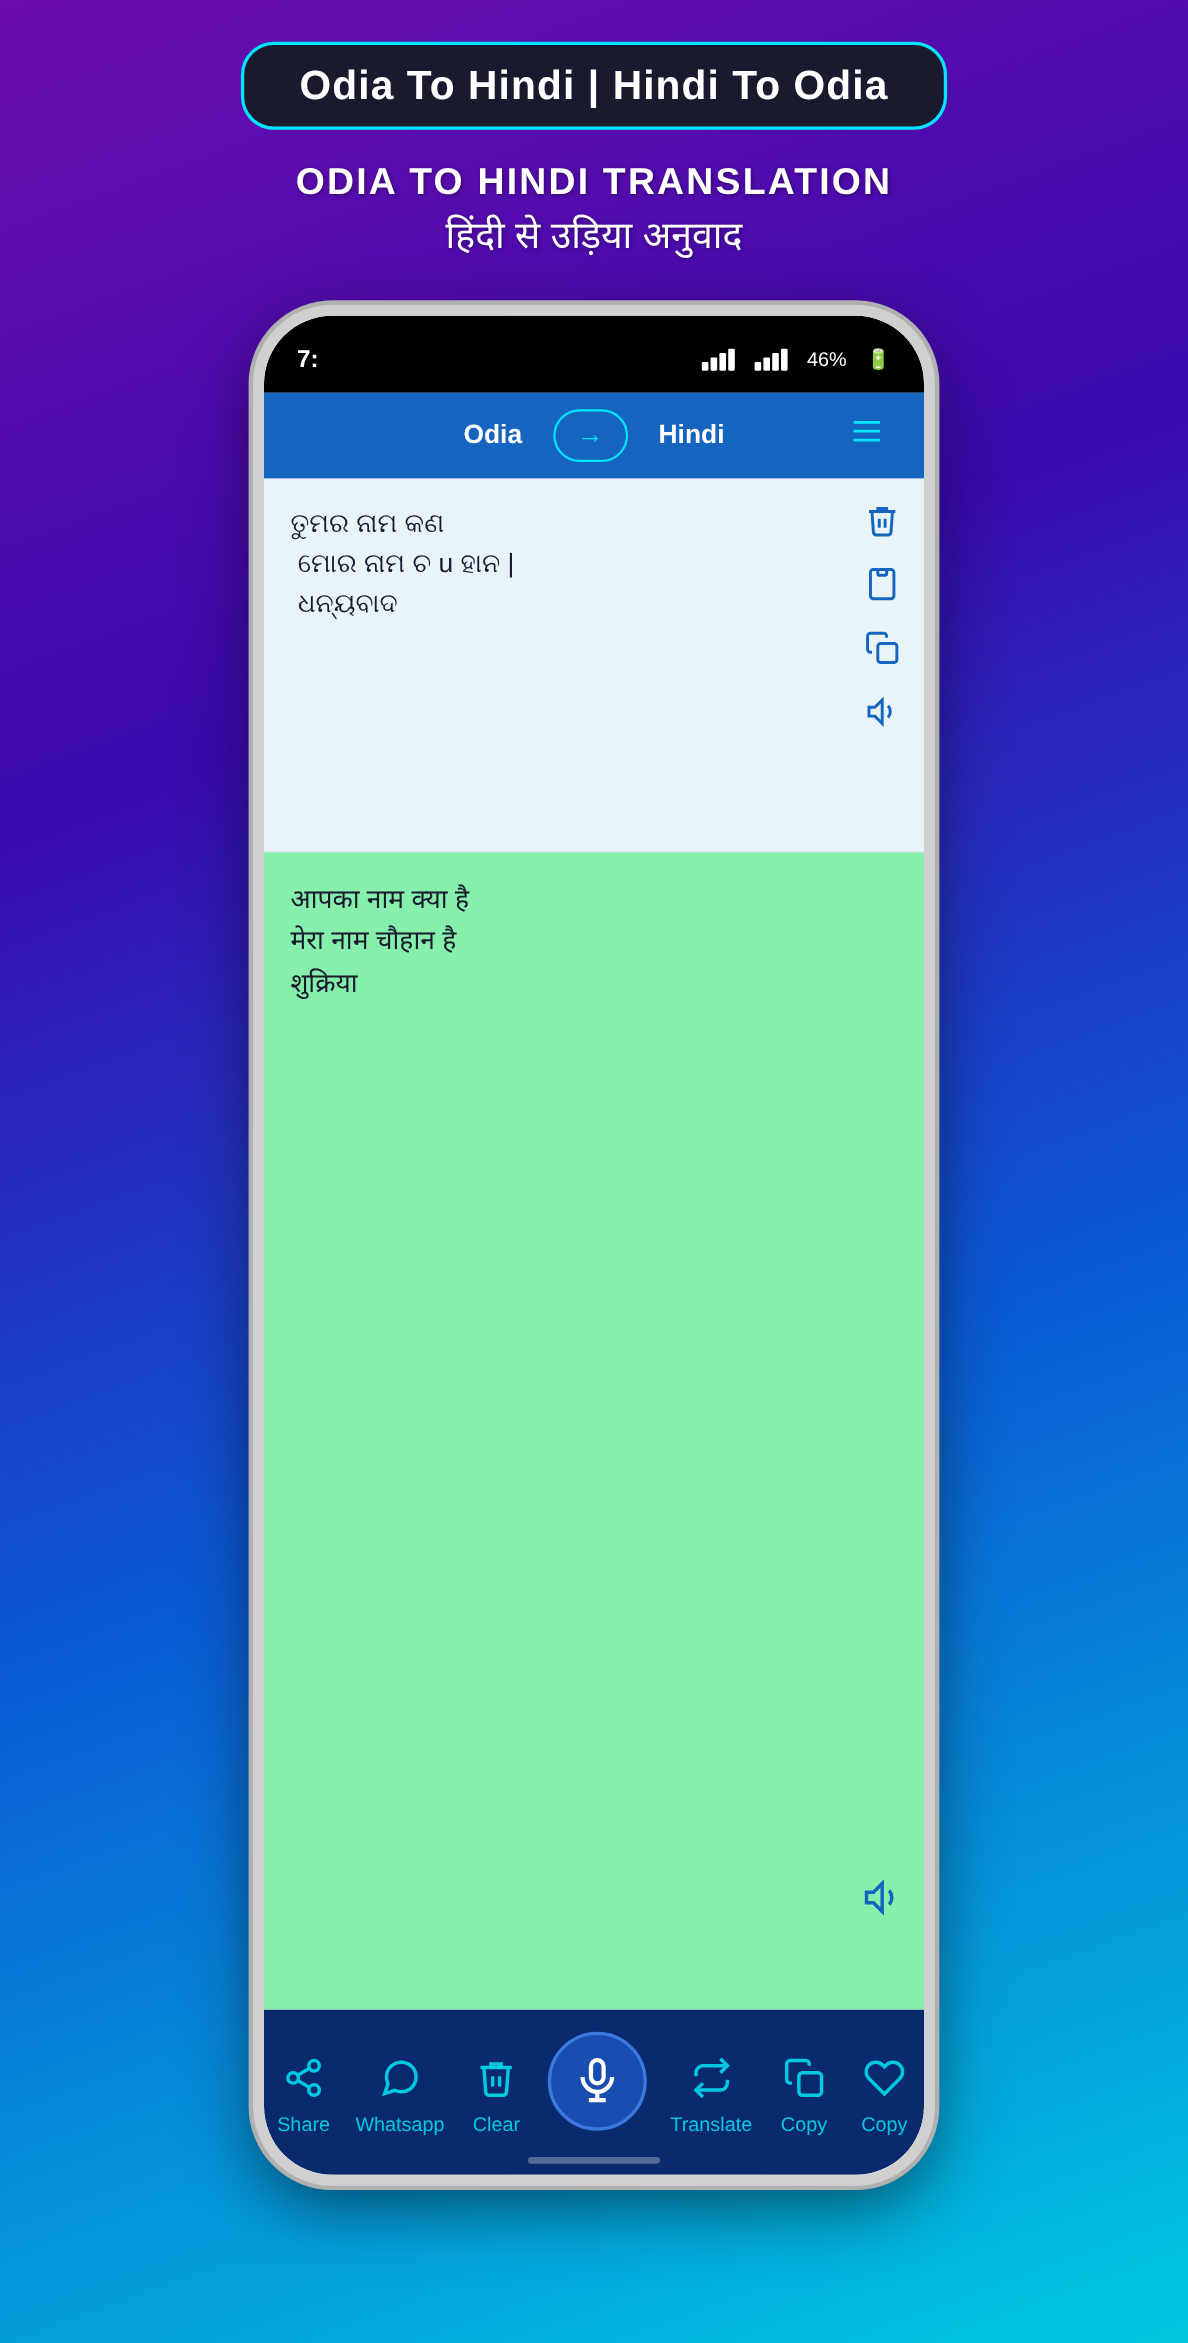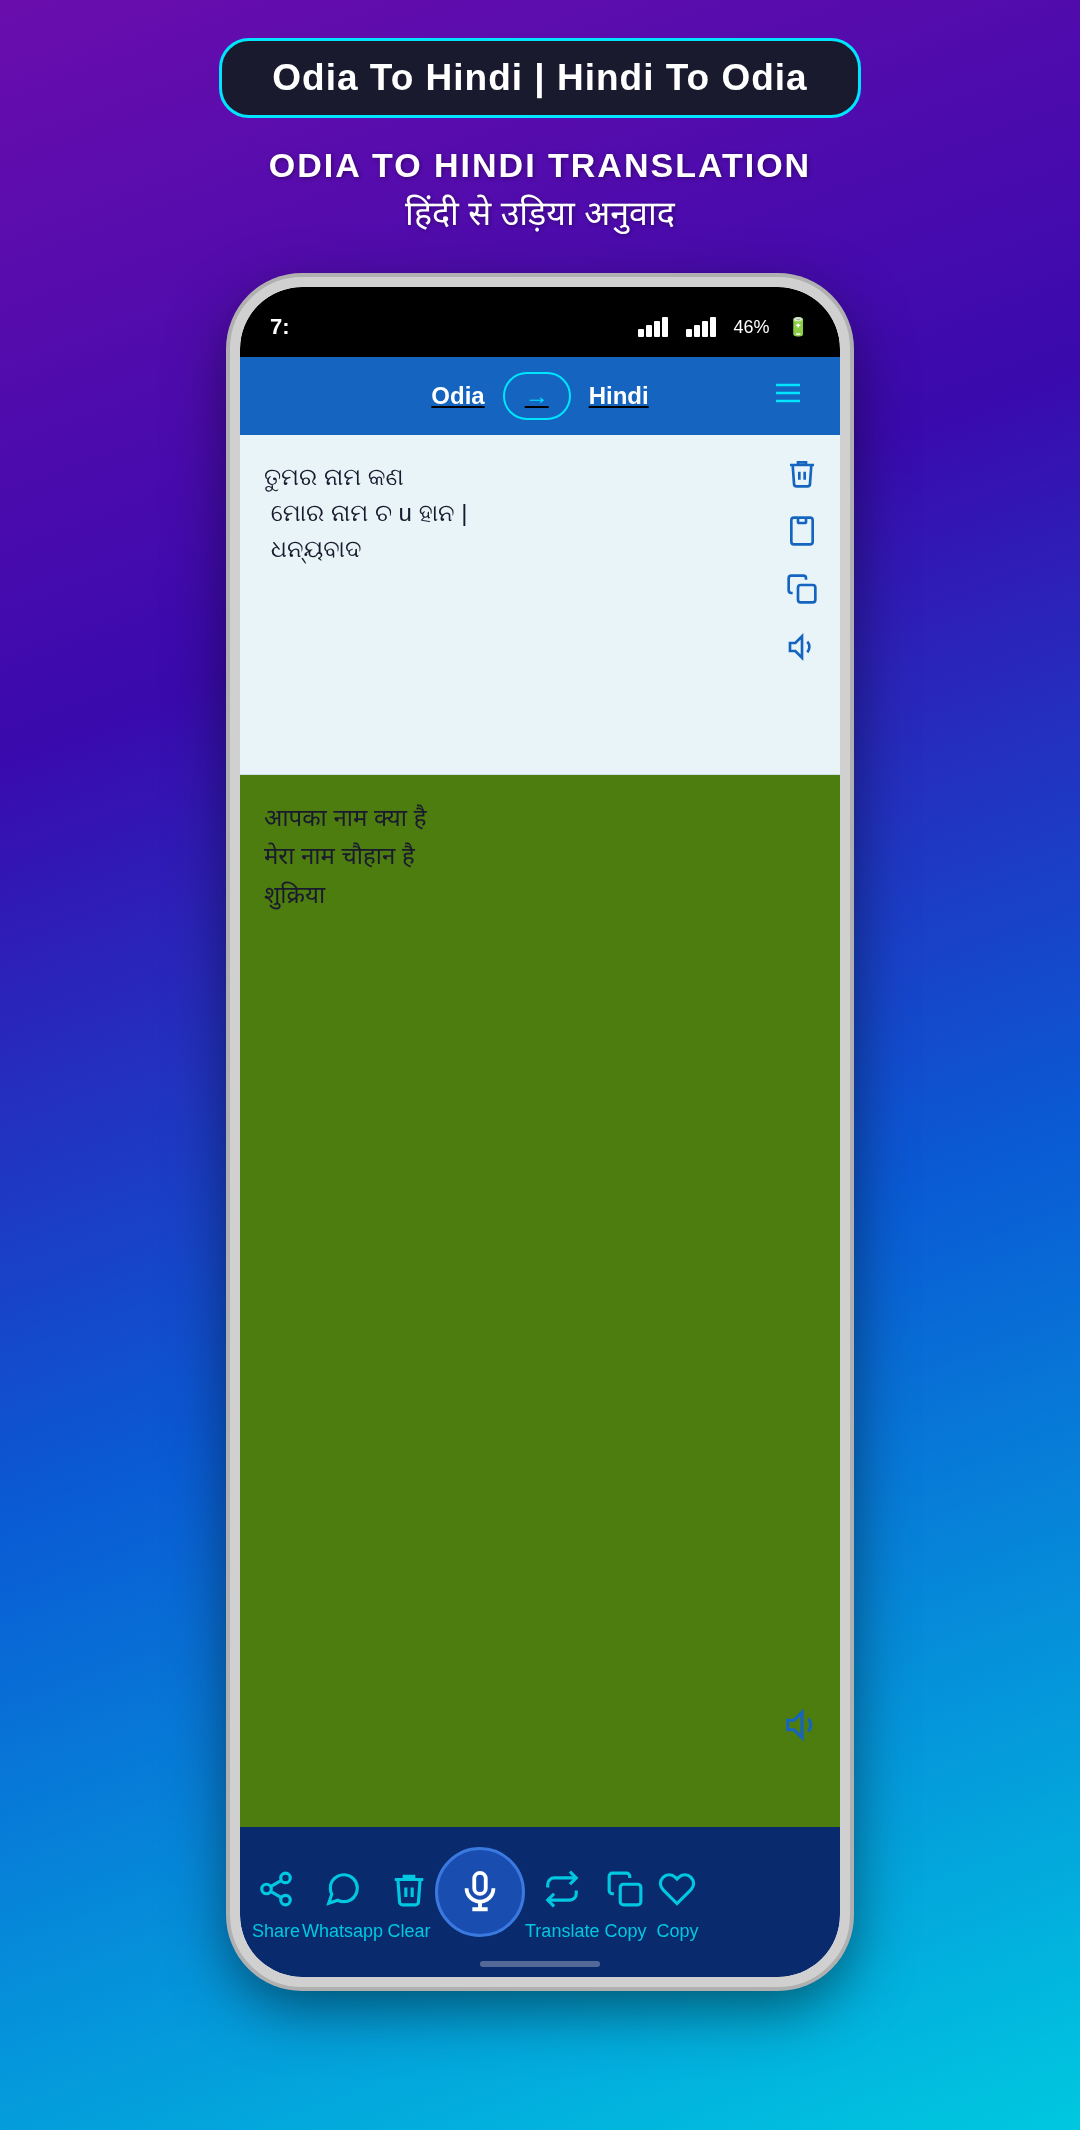--- a/index.html
+++ b/index.html
@@ -140,24 +140,23 @@
       font-size: 18px;
     }
 
     
     .app-nav {
       background: #1565c0;
       height: 78px;
       display: flex;
       align-items: center;
       justify-content: center;
-      gap: 18px;
+      gap: 28px;
       flex-shrink: 0;
       padding: 0 24px;
-      text-decoration: underline;
     }
     .nav-lang {
       color: #ffffff;
       font-size: 24px;
       font-weight: bold;
     }
     .nav-arrow-pill {
       background: transparent;
       border: 2.5px solid #00e5ff;
       border-radius: 30px;
@@ -220,21 +219,21 @@
       width: 32px;
       height: 32px;
       fill: none;
       stroke: #1565c0;
       stroke-width: 2;
     }
 
     
     .output-section {
       flex: 1;
-      background: #4d7c0f;
+      background: #86efac;
       padding: 24px 24px 20px 24px;
       position: relative;
     }
     .output-text {
       color: #1a1a2e;
       font-size: 24px;
       line-height: 1.6;
     }
     .output-speaker {
       position: absolute;
@@ -247,21 +246,21 @@
       justify-content: center;
       cursor: pointer;
     }
 
     
     .bottom-bar {
       background: #0a2a6e;
       height: 150px;
       display: flex;
       align-items: center;
-      justify-content: flex-start;
+      justify-content: space-between;
       padding: 0 10px;
       border-radius: 0 0 62px 62px;
       flex-shrink: 0;
       position: relative;
     }
     .bottom-action {
       display: flex;
       flex-direction: column;
       align-items: center;
       gap: 6px;

